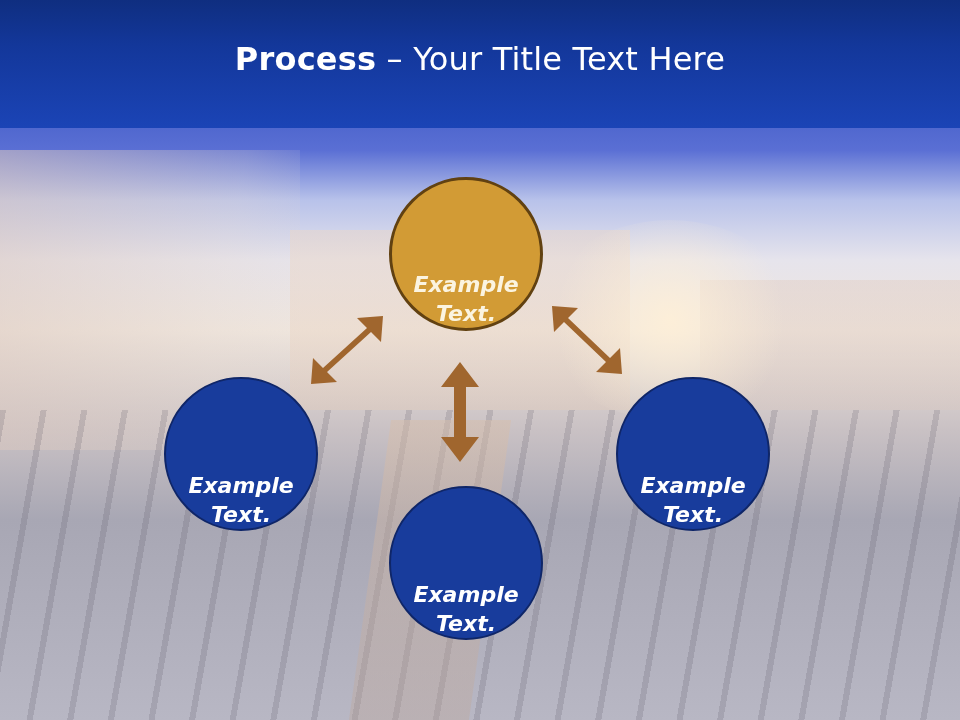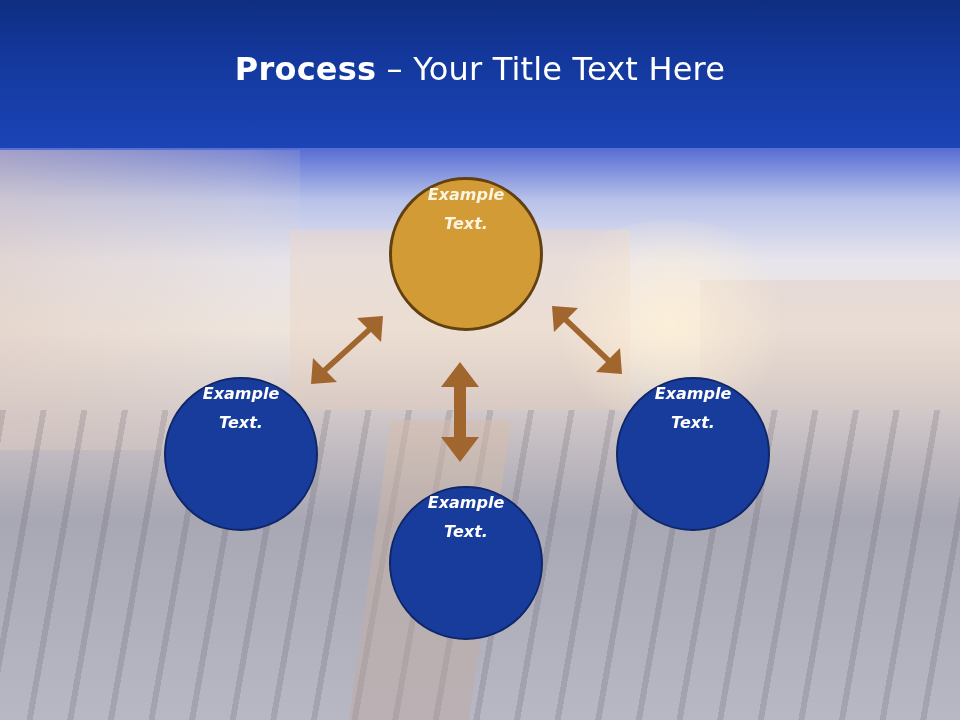--- a/index.html
+++ b/index.html
@@ -20,29 +20,29 @@
   .bg-sun { position:absolute; left:540px; top:220px; width:260px; height:200px; border-radius:50%;
     background: radial-gradient(circle, rgba(255,240,215,0.85), rgba(255,235,210,0) 70%);
   }
   .bg-seats { position:absolute; left:0; top:410px; width:960px; height:310px;
     background: repeating-linear-gradient(100deg, rgba(80,75,90,0.18) 0 6px, rgba(180,175,190,0.0) 6px 40px);
   }
   .bg-aisle { position:absolute; left:370px; top:420px; width:120px; height:300px;
     background: linear-gradient(180deg, rgba(215,190,170,0.5), rgba(190,165,150,0.35));
     transform: skewX(-8deg);
   }
-  .header { position:absolute; left:0; top:0; width:960px; height:148px;
+  .header { position:absolute; left:0; top:0; width:960px; height:128px;
     background: linear-gradient(180deg, #0f2e80 0%, #13379a 35%, #1b44b6 100%);
     display:flex; align-items:center; justify-content:center; }
   .title { color:#ffffff; font-family:"DejaVu Sans", sans-serif; font-size:32px; margin-top:-10px; letter-spacing:0.2px; }
   .title b { font-weight:bold; }
   .title span.rest { font-weight:normal; }
   .node { position:absolute; width:154px; height:154px; border-radius:50%;
-    box-sizing:border-box; display:flex; align-items:flex-start; justify-content:center; text-align:center;
-    color:#ffffff; font-family:"DejaVu Sans", sans-serif; font-style:italic; font-weight:bold; font-size:16px; line-height:29px; }
+    box-sizing:border-box; display:flex; align-items:flex-end; justify-content:center; text-align:center;
+    color:#ffffff; font-family:"DejaVu Sans", sans-serif; font-style:italic; font-weight:bold; font-size:22px; line-height:29px; }
   .node-gold { background:#d29b35; border:3px solid #614111; color:#fbf4e0; }
   .node-blue { background:#183c9c; border:2px solid #0f2668; }
   .arrow { position:absolute; }
 </style>
 </head>
 <body>
 
 <div class="slide">
   <div class="bg-layer">
     <div class="bg-left-building"></div>

